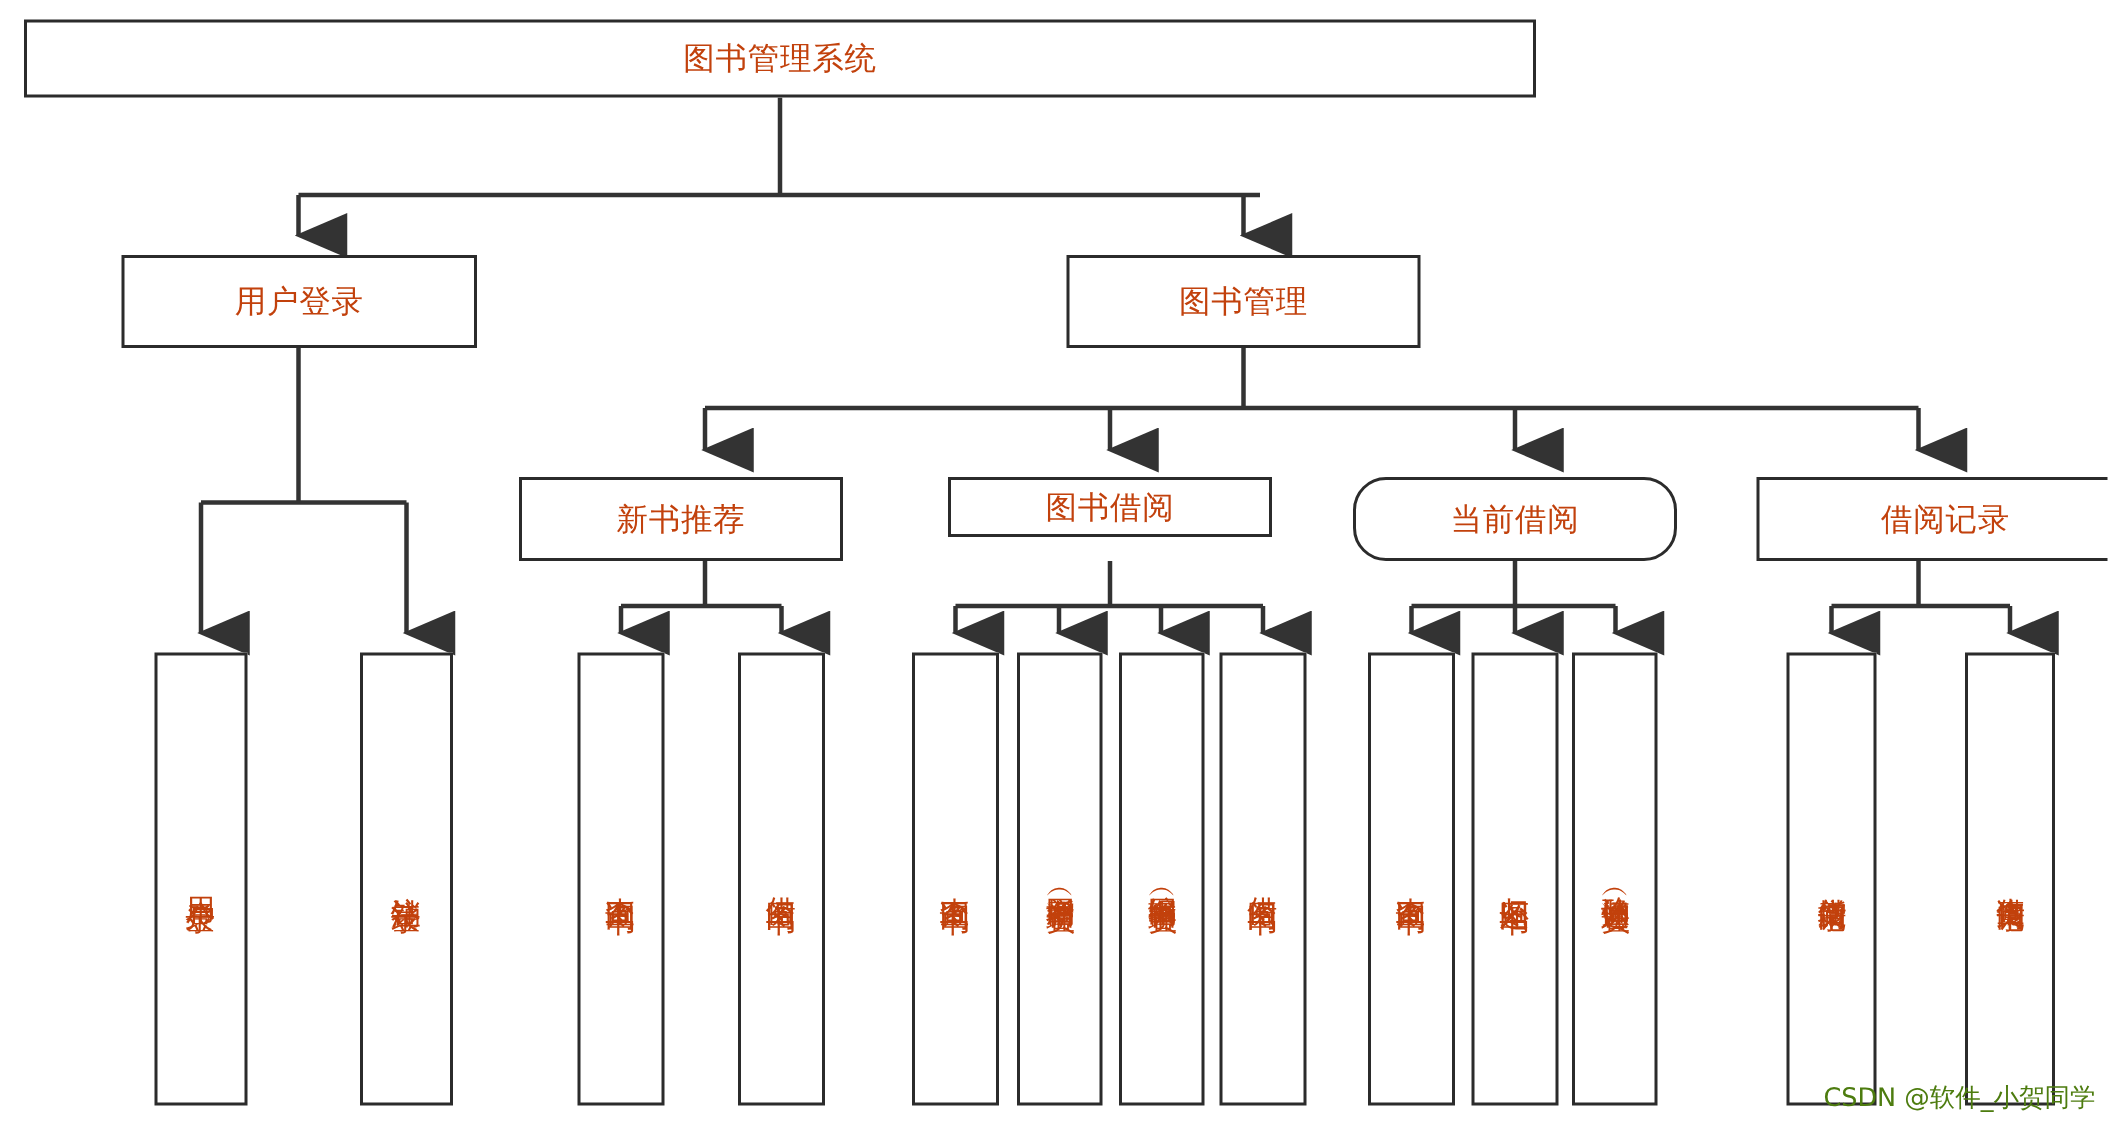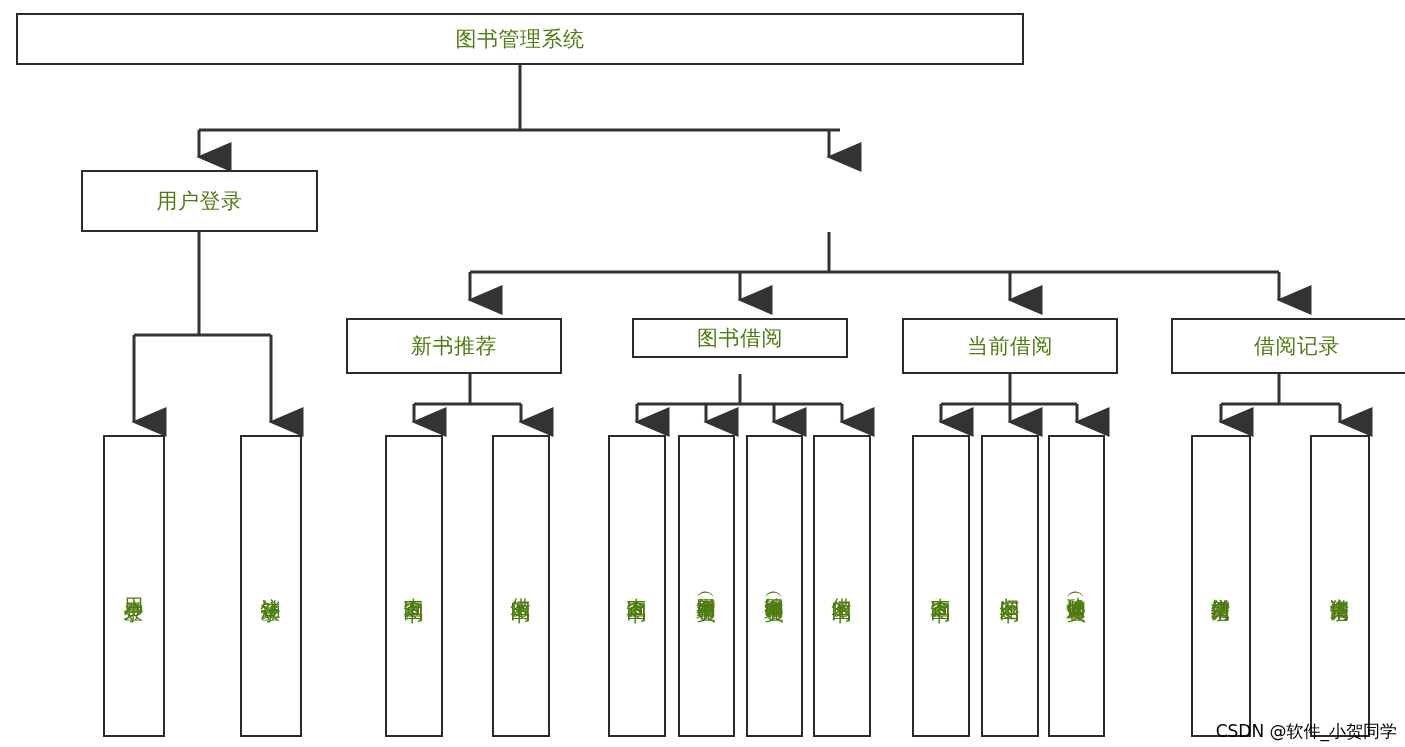--- a/index.html
+++ b/index.html
@@ -27,21 +27,21 @@
     height: 747px;
   }
   .node {
     position: absolute;
     box-sizing: border-box;
     background: #ffffff;
     border: 2px solid #2b2b2b;
     display: flex;
     align-items: center;
     justify-content: center;
-    color: #4d7c0f;
+    color: #c2410c;
   }
   .node .label {
     display: block;
     text-align: center;
     line-height: 1.05;
     letter-spacing: 0.5px;
   }
   .node.horizontal .label {
     font-size: 21px;
     writing-mode: horizontal-tb;
@@ -61,21 +61,21 @@
   }
   .node.vertical.tall .label {
     font-size: 19px;
     letter-spacing: 1px;
   }
   #watermark {
     position: absolute;
     right: 8px;
     bottom: 4px;
     font-size: 17px;
-    color: #000000;
+    color: #4d7c0f;
     font-family: "DejaVu Sans", "Liberation Sans", sans-serif;
     white-space: nowrap;
     pointer-events: none;
   }
 </style>
 </head>
 <body>
 
 <div id="diagram-root">
 
@@ -149,30 +149,33 @@
   </svg>
 
   <div class="node horizontal" style="left:16px; top:13px; width:1008px; height:52px;">
     <span class="label">图书管理系统</span>
   </div>
 
   <div class="node horizontal" style="left:81px; top:170px; width:237px; height:62px;">
     <span class="label">用户登录</span>
   </div>
 
+  <div class="node horizontal" style="left:711px; top:170px; width:236px; height:62px;">
+    <span class="label">图书管理</span>
+  </div>
 
   <div class="node horizontal" style="left:346px; top:318px; width:216px; height:56px;">
     <span class="label">新书推荐</span>
   </div>
 
   <div class="node horizontal" style="left:632px; top:318px; width:216px; height:40px;">
     <span class="label">图书借阅</span>
   </div>
 
-  <div class="node horizontal" style="left:902px; top:318px; width:216px; height:56px;">
+  <div class="node horizontal" style="left:902px; top:318px; width:216px; height:56px;border-radius:22px;">
     <span class="label">当前借阅</span>
   </div>
 
   <div class="node horizontal" style="left:1171px; top:318px; width:252px; height:56px;">
     <span class="label">借阅记录</span>
   </div>
 
   <div class="node vertical" style="left:103px; top:435px; width:62px; height:302px;">
     <span class="label">用户登录</span>
   </div>

